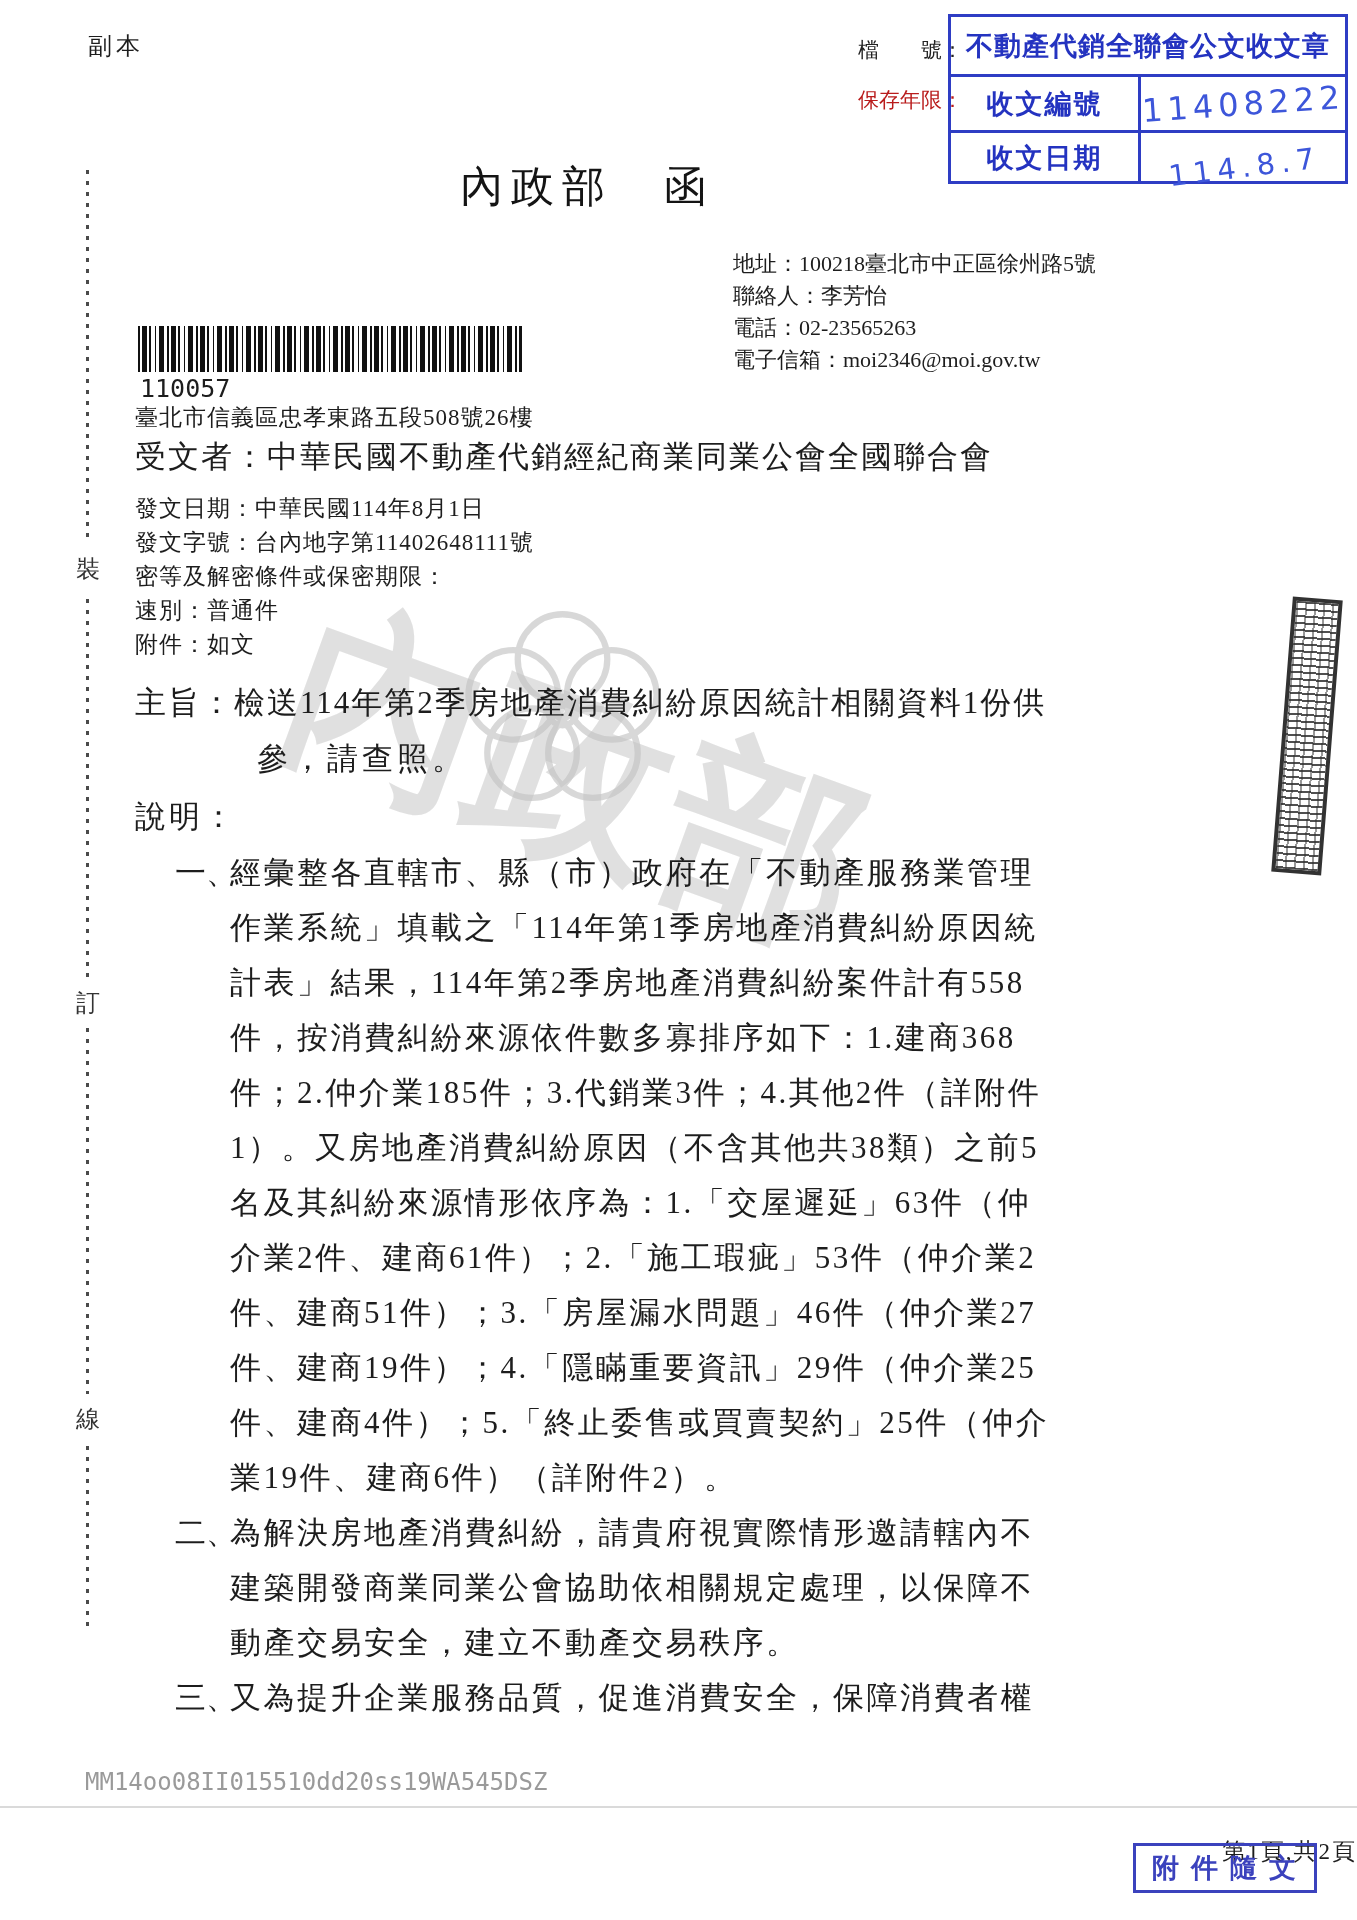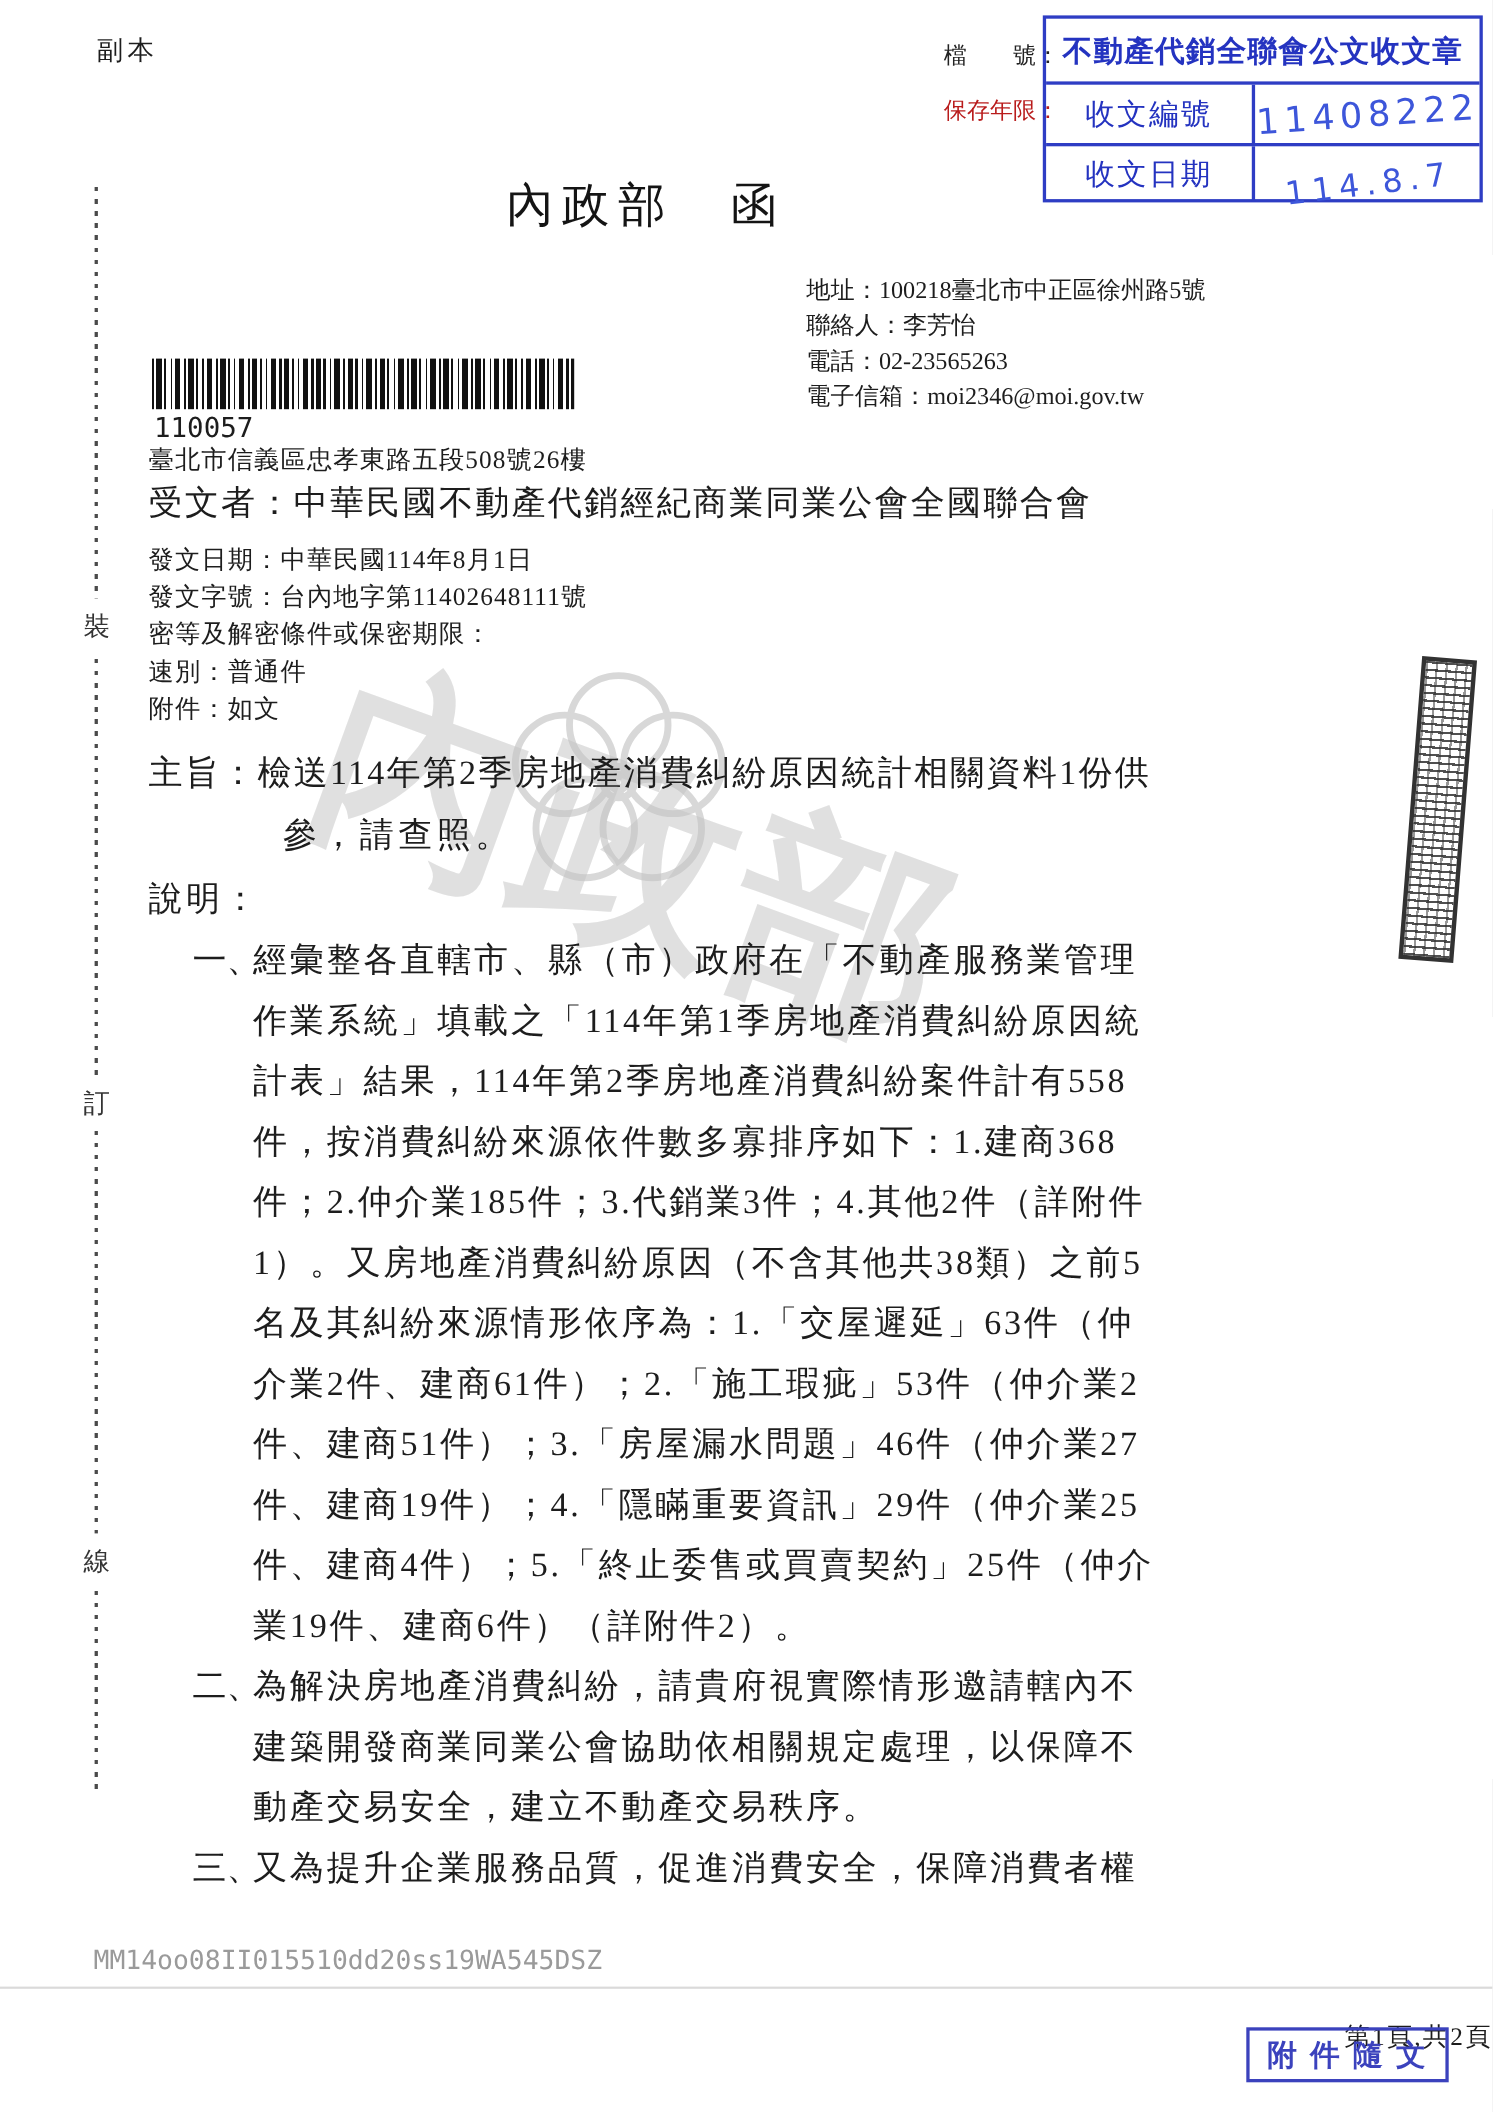--- a/index.html
+++ b/index.html
@@ -24,21 +24,21 @@
   }
   .stamp-header{
     height:60px;border-bottom:3px solid #2e3dc4;box-sizing:border-box;
     font-size:27px;font-weight:bold;letter-spacing:1px;
     display:flex;align-items:center;justify-content:center;
   }
   .stamp-row{display:flex;height:53px;box-sizing:border-box;}
   .stamp-row + .stamp-row{border-top:3px solid #2e3dc4;}
   .stamp-label{
     width:190px;border-right:3px solid #2e3dc4;box-sizing:border-box;
-    font-size:27px;font-weight:normal;display:flex;align-items:center;
+    font-size:27px;font-weight:bold;display:flex;align-items:center;
     justify-content:center;letter-spacing:2px;
   }
   .stamp-value{flex:1;display:flex;align-items:center;justify-content:center;
     font-family:"DejaVu Sans",sans-serif;color:#3d56da;}
   .hand1{font-size:32px;letter-spacing:5px;transform:rotate(-4deg);}
   .hand2{font-size:29px;letter-spacing:6px;transform:rotate(-7deg) translateY(9px);}
 
   
   .doc-title{left:460px;top:158px;font-size:43px;letter-spacing:8px;color:#141414;}
   .sender{left:733px;top:248px;font-size:22px;line-height:32px;}

